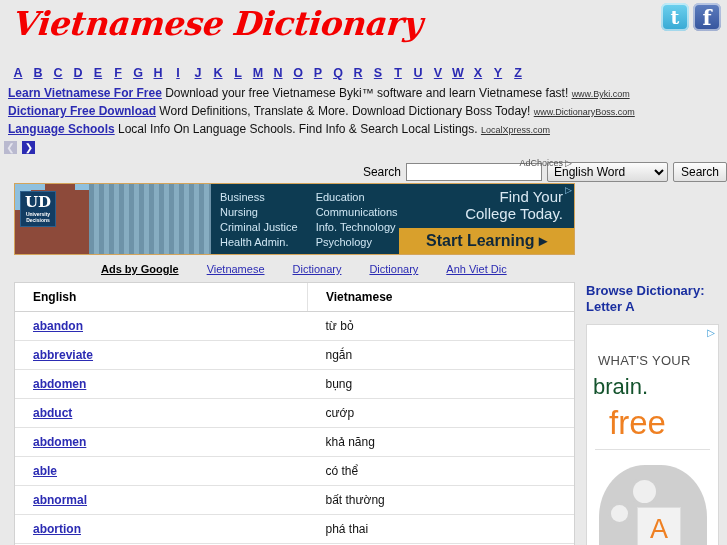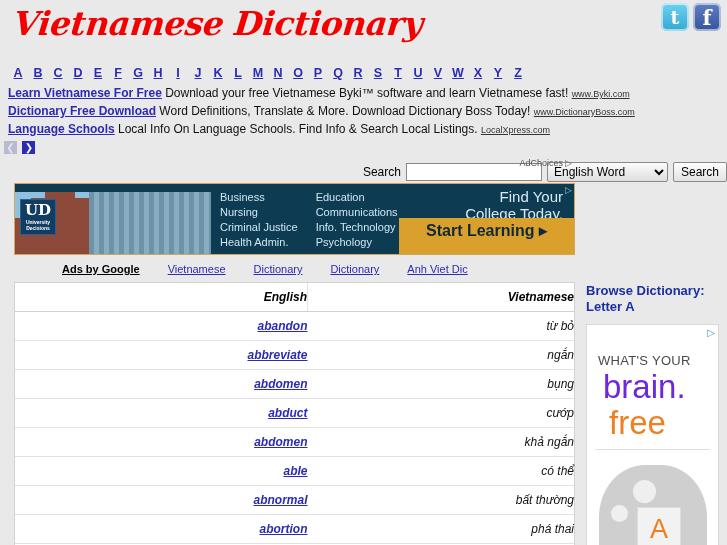--- a/index.html
+++ b/index.html
@@ -192,21 +192,21 @@
     left: 14px;
     top: 183px;
     width: 559px;
     height: 70px;
     border: 1px solid #d4a45a;
     background: #0d3b52;
     overflow: hidden;
   }
   #banner-photo {
     position: absolute;
-    left: 0; top: 8px;
+    left: 0; top: 0;
     width: 196px; height: 70px;
     background:
       linear-gradient(180deg, #8fc0de 0%, #8fc0de 38%, #6f9ab5 100%),
       #8fbcd8;
     overflow: hidden;
   }
   #banner-photo .bldg {
     position: absolute;
     background: #8d4a3a;
   }
@@ -255,21 +255,21 @@
   }
   #banner-right .find {
     color: #d9e8f2;
     font-size: 15px;
     line-height: 17px;
   }
   #banner-cta {
     position: absolute;
     right: 0; bottom: 0;
     width: 175px;
-    height: 36px;
+    height: 26px;
     background: #d9a02c;
     color: #10283a;
     font-weight: bold;
     font-size: 16px;
     line-height: 26px;
     text-align: center;
   }
   #banner-adchoice {
     position: absolute;
     right: 2px; top: 1px;
@@ -285,45 +285,45 @@
     display: flex;
     align-items: baseline;
     gap: 28px;
     white-space: nowrap;
   }
   #adsbygoogle-row .abg-label {
     font-size: 11px;
     font-weight: bold;
     color: #000;
     text-decoration: underline;
+    margin-left: 39px;
   }
   #adsbygoogle-row a {
     font-size: 11px;
     color: #2b2bb3;
   }
 
   
   #dict-table {
     position: absolute;
     left: 14px;
     top: 282px;
     width: 559px;
     border: 1px solid #d2d2d2;
     border-bottom: none;
     background: #fff;
     border-collapse: collapse;
   }
   #dict-table table { border-collapse: collapse; width: 100%; }
   #dict-table th, #dict-table td {
-    text-align: right;
+    text-align: left;
     font-size: 12px;
     padding: 7px 0 7px 18px;
     border-bottom: 1px solid #e2e2e2;
     height: 11px;
-    font-style: italic;
   }
   #dict-table th {
     font-weight: bold;
     background: #fff;
     border-bottom: 1px solid #d2d2d2;
   }
   #dict-table th.col-en { border-right: 1px solid #e2e2e2; }
   #dict-table .col-en { width: 274px; }
   #dict-table td a {
     color: #2b2bb3;
@@ -362,23 +362,23 @@
   }
   #side-ad .whats {
     position: absolute;
     left: 11px; top: 28px;
     font-size: 13px;
     color: #4a4a4a;
     letter-spacing: .3px;
   }
   #side-ad .brain {
     position: absolute;
-    left: 16px; top: 44px;
-    font-size: 33px;
-    color: #6d28d9;
+    left: 6px; top: 44px;
+    font-size: 22px;
+    color: #14532d;
     line-height: 36px;
   }
   #side-ad .grade {
     position: absolute;
     left: 22px; top: 80px;
     font-size: 33px;
     color: #ef8022;
     line-height: 36px;
   }
   #side-ad .divider {
@@ -509,21 +509,21 @@
         <tr>
           <td class="col-en"><a href="#">abdomen</a></td>
           <td class="col-vi">bụng</td>
         </tr>
         <tr>
           <td class="col-en"><a href="#">abduct</a></td>
           <td class="col-vi">cướp</td>
         </tr>
         <tr>
           <td class="col-en"><a href="#">abdomen</a></td>
-          <td class="col-vi">khả ngắn</td>
+          <td class="col-vi">khả năng</td>
         </tr>
         <tr>
           <td class="col-en"><a href="#">able</a></td>
           <td class="col-vi">có thể</td>
         </tr>
         <tr>
           <td class="col-en"><a href="#">abnormal</a></td>
           <td class="col-vi">bất thường</td>
         </tr>
         <tr>

